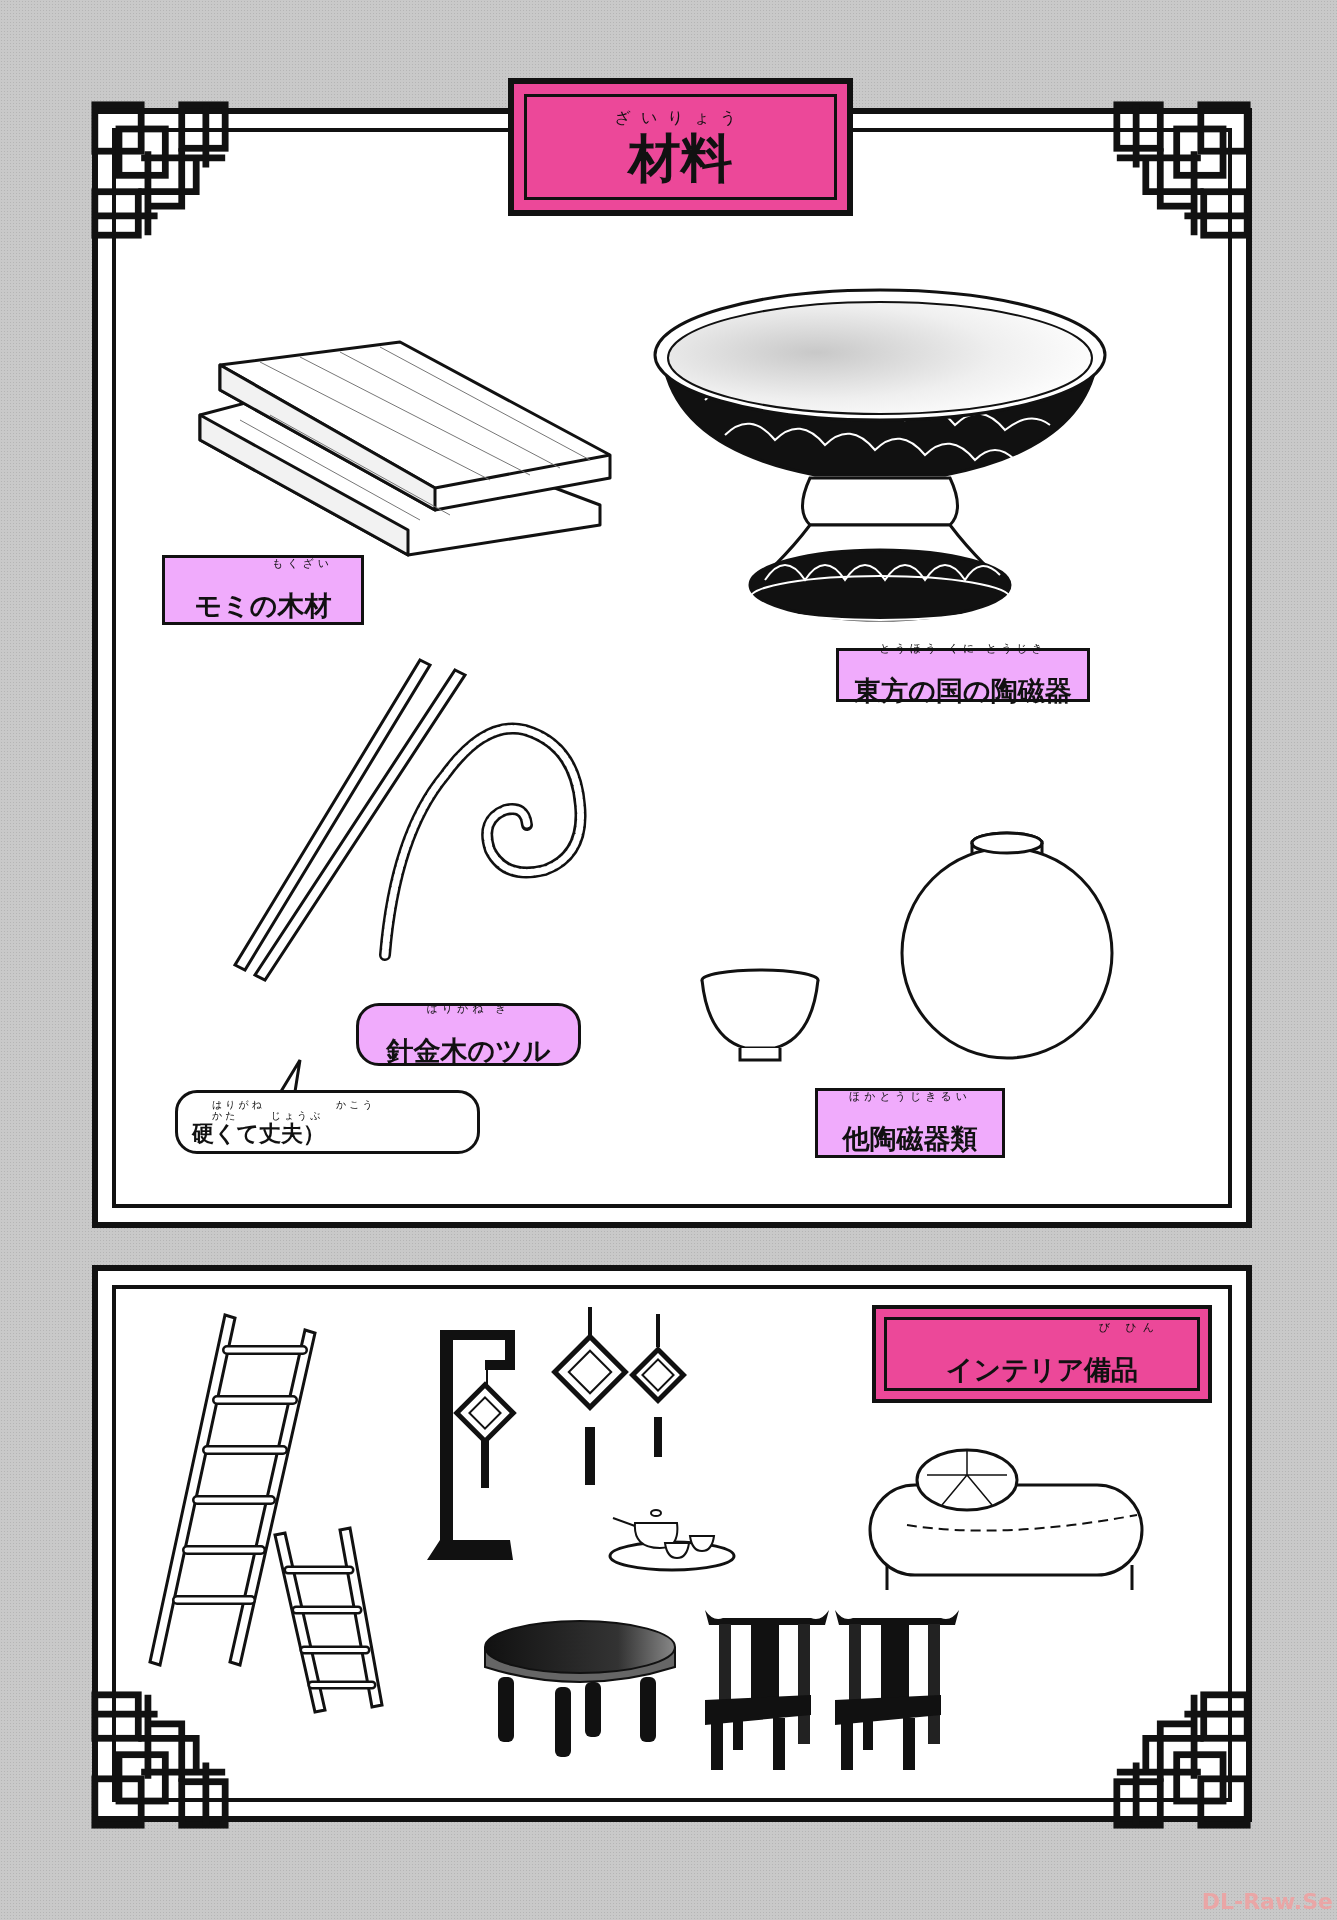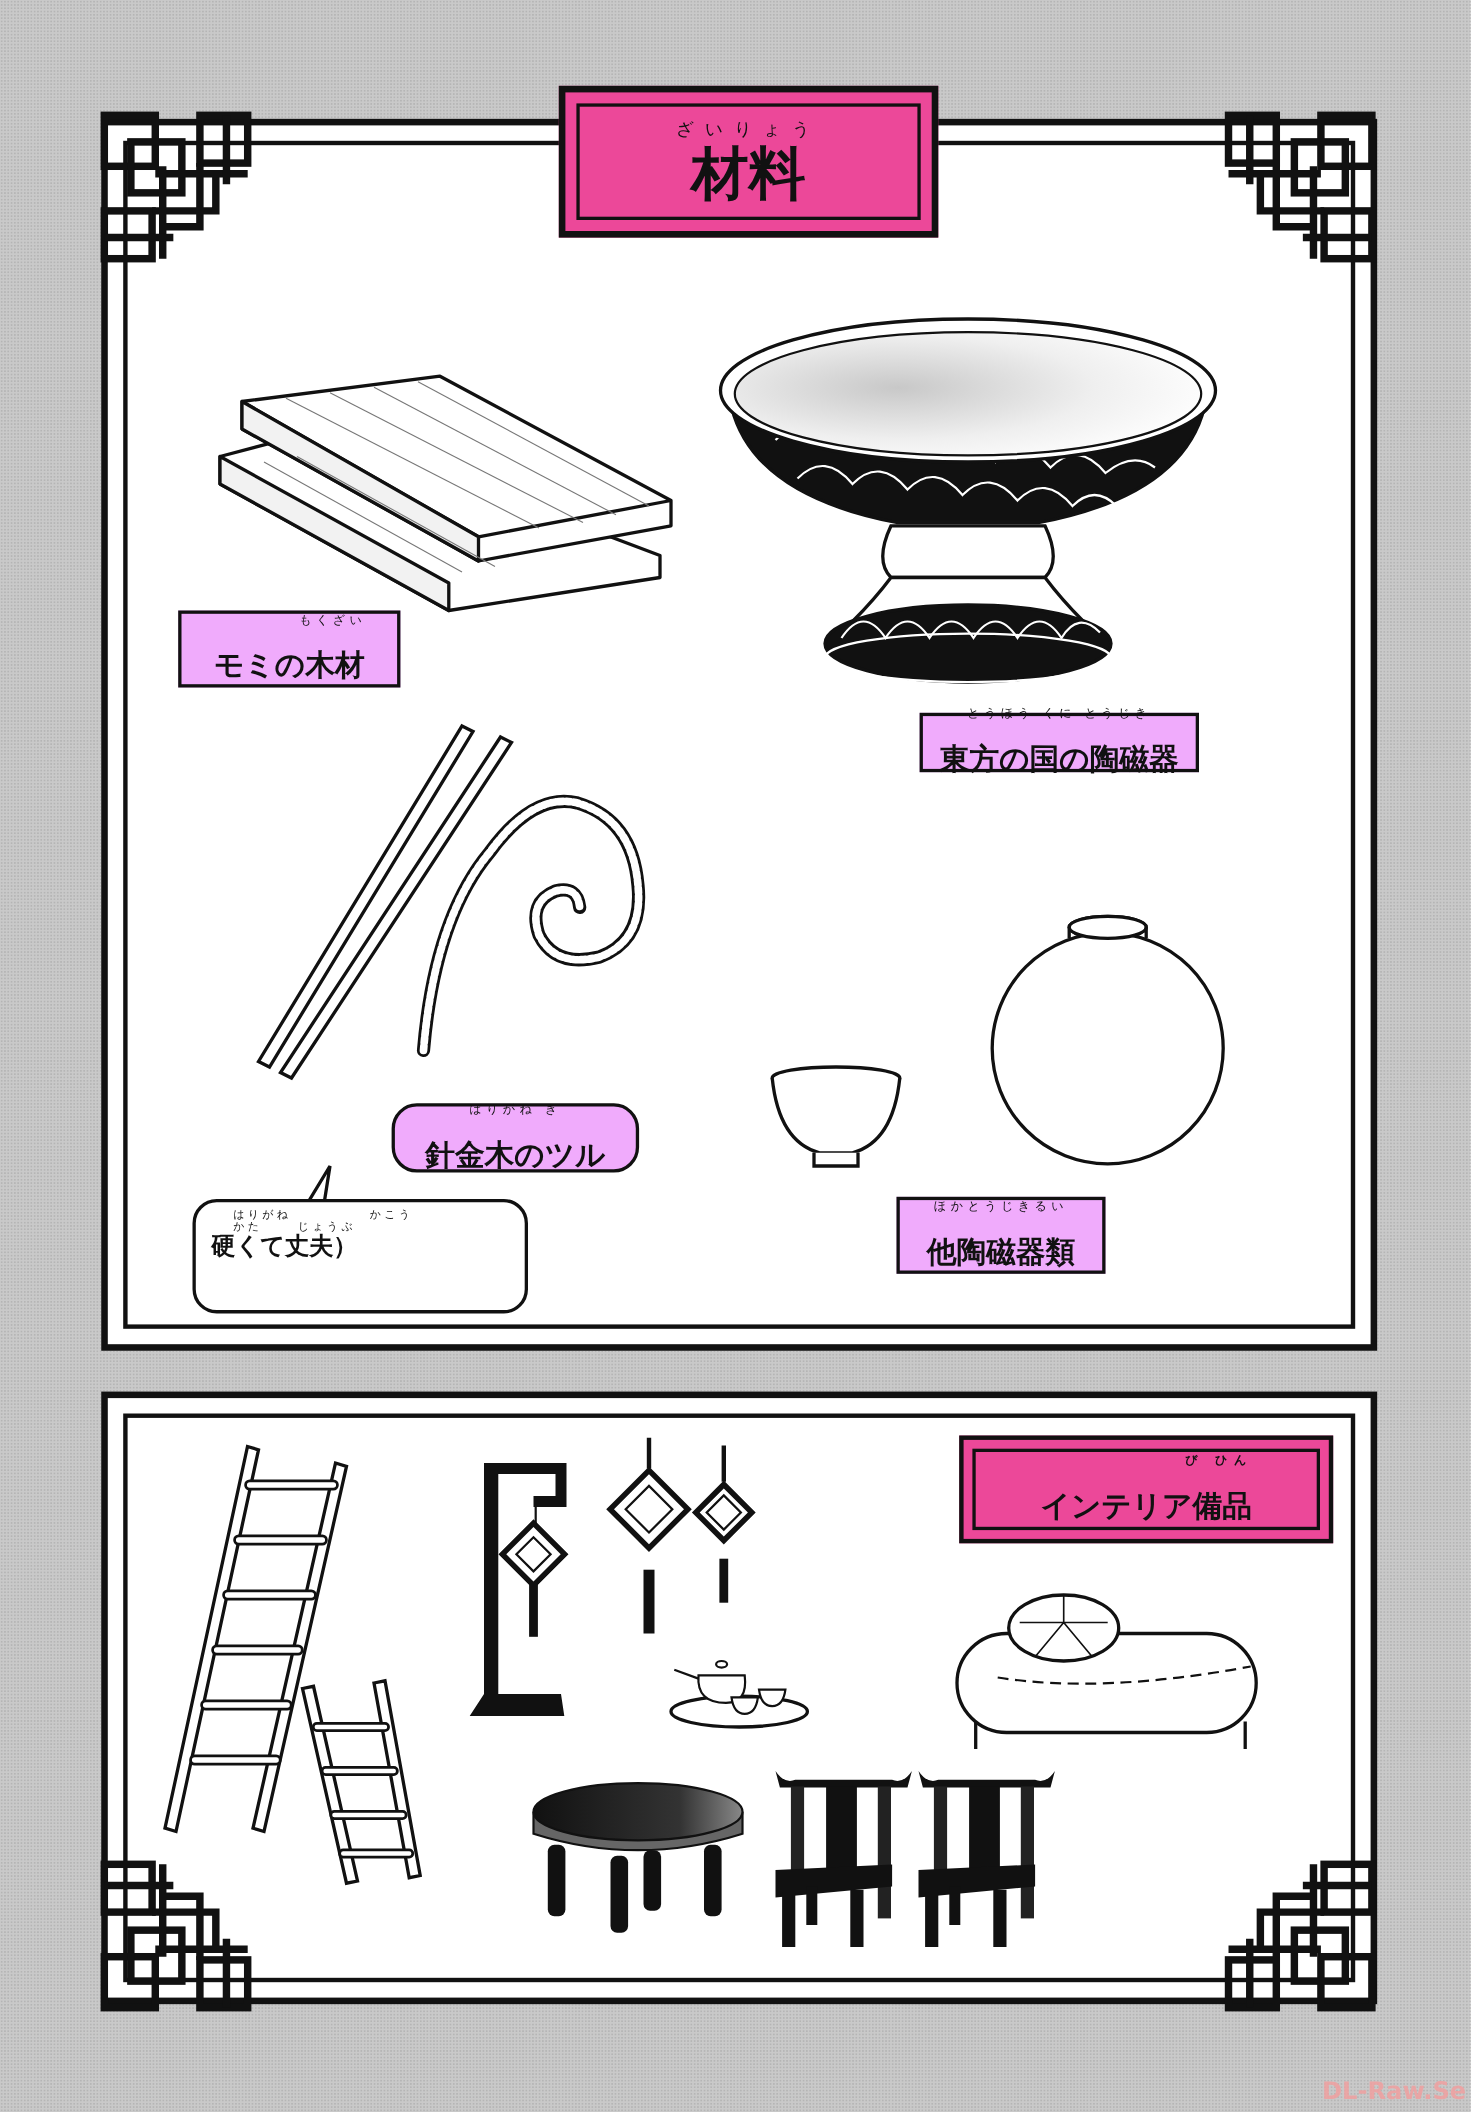--- a/index.html
+++ b/index.html
@@ -141,21 +141,21 @@
 </svg>
 
 <div class="label-box" style="left:356px; top:1003px; width:225px; height:63px;border-radius:23px;">
   <div class="ruby">はりがね き</div>
   <div class="label-text">針金木のツル</div>
 </div>
 
 <svg class="illus" style="left:272px; top:1058px;" width="40" height="40" viewBox="0 0 40 40">
   <path d="M5 40 L28 2 L22 40 Z" fill="#fff" stroke="#111" stroke-width="3"></path>
 </svg>
-<div class="bubble" style="left:175px; top:1090px; width:305px; height:104px;">
+<div class="bubble" style="left:175px; top:1090px; width:305px; height:64px;">
   <div class="r">はりがね　　　　　 かこう</div>
   <div class="r">かた　　 じょうぶ</div>
   <div class="line">硬くて丈夫）</div>
 </div>
 
 <svg class="illus" style="left:690px; top:968px;" width="140" height="100" viewBox="0 0 140 100">
   <ellipse cx="70" cy="12" rx="58" ry="10" fill="#fff" stroke="#111" stroke-width="3"></ellipse>
   <path d="M12 12 Q18 70 55 80 L85 80 Q122 70 128 12" fill="#fff" stroke="#111" stroke-width="3"></path>
   <path d="M50 80 L50 92 L90 92 L90 80" fill="#fff" stroke="#111" stroke-width="3"></path>
 </svg>
@@ -176,21 +176,21 @@
 </div>
 <svg class="corner" style="left:90px; top:1690px; transform:scaleY(-1);" viewBox="0 0 145 145">
     <use href="#knot"></use>
   </svg>
 <svg class="corner" style="left:1112px; top:1690px; transform:scale(-1,-1);" viewBox="0 0 145 145">
     <use href="#knot"></use>
   </svg>
 
 <div class="title-frame" style="left:872px; top:1305px; width:340px; height:98px; border-width:4px;">
   <div class="inner" style="left:8px; top:8px; right:8px; bottom:8px;">
-    <div class="ruby" style="align-self:flex-end; margin-right:58px; letter-spacing:6px;font-weight:bold;">び ひん</div>
+    <div class="ruby" style="align-self:flex-end; margin-right:37px; letter-spacing:6px;">び ひん</div>
     <div class="label-text">インテリア備品</div>
   </div>
 </div>
 
 <svg class="illus" style="left:145px; top:1310px;" width="175" height="360" viewBox="0 0 175 360">
   <g fill="#fff" stroke="#111" stroke-width="3">
     <path d="M80 5 L90 8 L15 355 L5 352 Z"></path>
     <path d="M160 20 L170 23 L95 355 L85 352 Z"></path>
   </g>
   <g stroke="#111" stroke-width="10" stroke-linecap="round">

